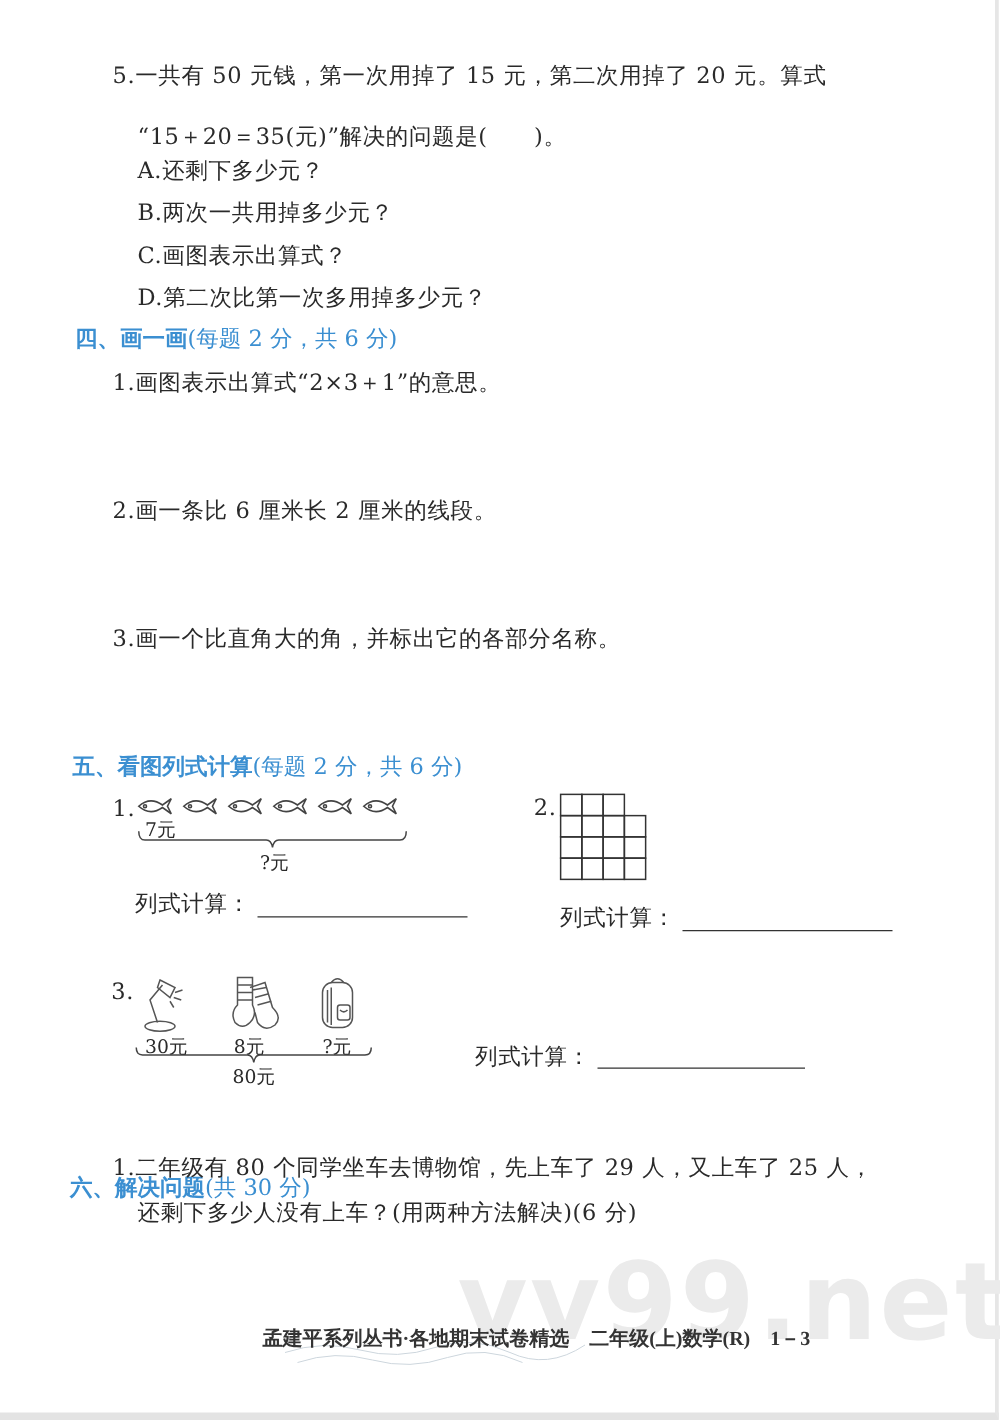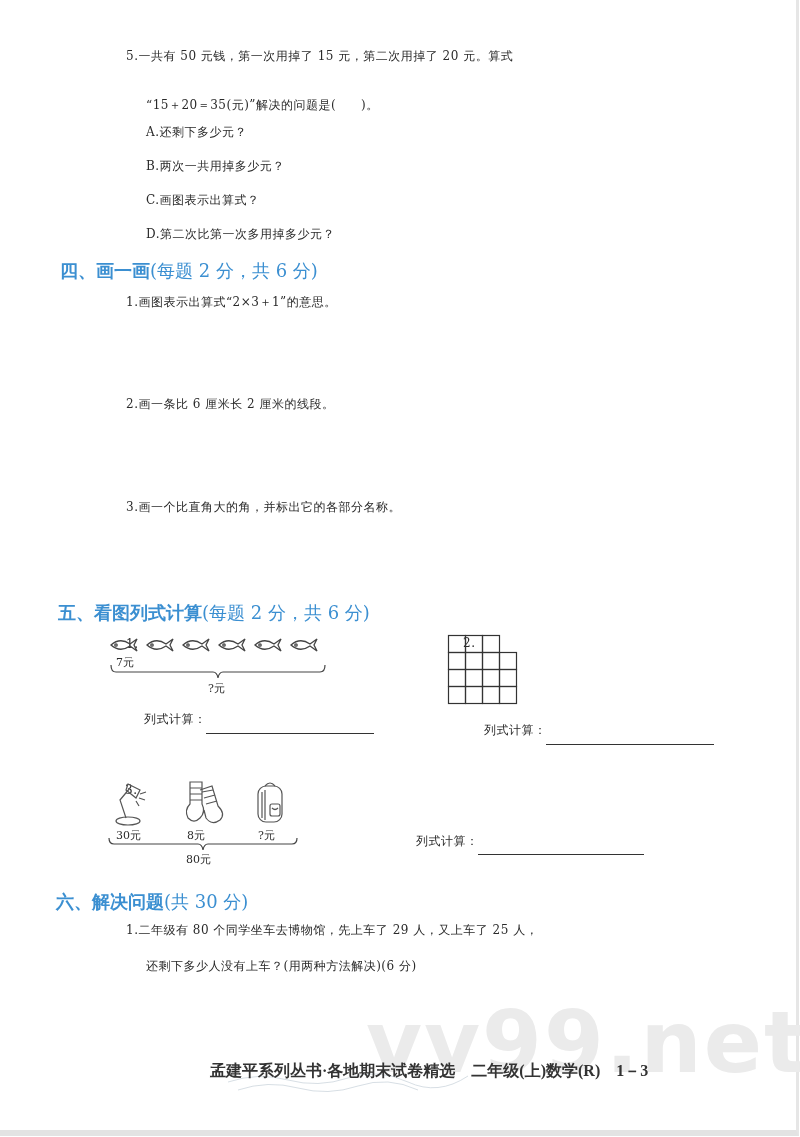--- a/index.html
+++ b/index.html
@@ -4,24 +4,24 @@
 <style>
   html, body { margin: 0; padding: 0; }
   body {
     width: 800px; height: 1137px; position: relative; overflow: hidden;
     background: #ffffff;
     font-family: "DejaVu Serif", "Liberation Serif", serif;
     color: #2a2a2a;
   }
   .page { position: absolute; left: 0; top: 0; width: 796px; height: 1130px; background: #fff; border-right: 3px solid #e6e6e6; border-bottom: 6px solid #e3e3e3; }
   .abs { position: absolute; white-space: nowrap; }
-  .q { font-size: 12px; letter-spacing: 0.5px; margin-left: 36px; }
+  .q { font-size: 18px; letter-spacing: 0.5px; }
   .heading { font-size: 18px; color: #3b8fd1; font-family: "DejaVu Sans", "Liberation Sans", sans-serif; font-weight: bold; }
   .heading .note { font-weight: normal; font-family: "DejaVu Serif", serif; }
-  .small { font-size: 11px; }
+  .small { font-size: 15px; }
   .blank { display: inline-block; border-bottom: 1px solid #333; height: 1px; vertical-align: bottom; }
   .watermark { position: absolute; font-family: "DejaVu Sans", sans-serif; font-weight: bold; font-size: 86px; color: #ebebeb; letter-spacing: 2px; }
   .footer { font-size: 16px; font-weight: bold; font-family: Liberation Serif, serif; color: #333; }
   svg { position: absolute; overflow: visible; }
 </style>
 </head>
 <body>
 
 <div class="page">
 
@@ -132,21 +132,21 @@
   <div class="abs small" style="left:116px; top:828px;">30元</div>
   <div class="abs small" style="left:187px; top:828px;">8元</div>
   <div class="abs small" style="left:258px; top:828px;">?元</div>
   <svg style="left:108px; top:837px;" width="192" height="16">
     <path d="M1 1 Q1 7 6 7 L90 7 Q94 7 95 13 Q96 7 100 7 L184 7 Q189 7 189 1" fill="none" stroke="#444" stroke-width="1.2"></path>
   </svg>
   <div class="abs small" style="left:186px; top:852px;">80元</div>
   <div class="abs q" style="left:380px; top:833px;">列式计算：</div>
   <div class="abs blank" style="left:478px; top:853px; width:166px;"></div>
 
-  <div class="abs heading" style="left:56px; top:890px;">
+  <div class="abs heading" style="left:56px; top:938px;">
     <span>六、解决问题</span><span class="note">(共 30 分)</span>
   </div>
   <div class="abs q" style="left:90px; top:922px;">1.二年级有 80 个同学坐车去博物馆，先上车了 29 人，又上车了 25 人，</div>
   <div class="abs q" style="left:110px; top:958px;">还剩下多少人没有上车？(用两种方法解决)(6 分)</div>
 
   <div class="watermark" style="left:366px; top:992px;">vv99.net</div>
 
   <svg style="left:228px; top:1070px;" width="240" height="30">
     <g fill="none" stroke="#cdd6dd" stroke-width="0.8">
       <path d="M0 12 Q30 2 60 10 T120 8 T180 12 T240 6"></path>

